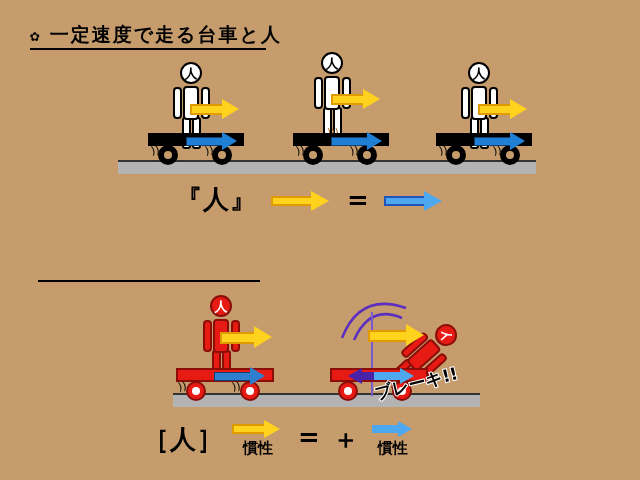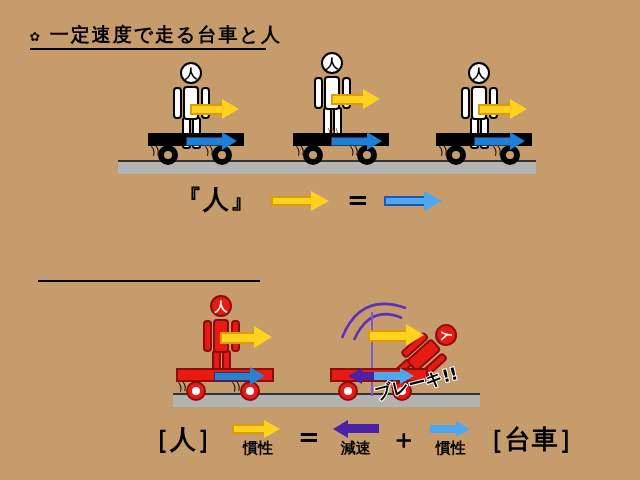--- a/index.html
+++ b/index.html
@@ -322,34 +322,26 @@
     <span class="arrow-with-label" style="margin:0 8px;">
       <span style="position:relative; display:inline-block; width:52px; height:17px;">
         <span style="position:absolute; left:0; top:4px; width:34px; height:10px; background:#ffd21e; border:2px solid #e09b00; box-sizing:border-box;"></span>
         <span style="position:absolute; left:32px; top:0; width:0; height:0; border-top:9px solid transparent; border-bottom:9px solid transparent; border-left:16px solid #ffd21e;"></span>
       </span>
       <span class="eq-sub">慣性</span>
     </span>
 
     <span class="eq-token eq-big" style="margin:2px 6px 0 6px;">=</span>
 
-    <span class="arrow-with-label" style="margin:0 6px;">
-      <span style="position:relative; display:inline-block; width:46px; height:17px;">
-        <span style="position:absolute; left:14px; top:4px; width:32px; height:9px; background:#4a22a8;"></span>
-        <span style="position:absolute; left:0; top:0; width:0; height:0; border-top:9px solid transparent; border-bottom:9px solid transparent; border-right:15px solid #4a22a8;"></span>
-      </span>
-      <span class="eq-sub">減速</span>
-    </span>
 
     <span class="eq-token eq-big" style="margin:2px 6px 0 6px;">＋</span>
 
     <span class="arrow-with-label" style="margin:0 6px;">
       <span style="position:relative; display:inline-block; width:42px; height:17px;">
         <span style="position:absolute; left:0; top:5px; width:28px; height:8px; background:#4ea8f0;"></span>
         <span style="position:absolute; left:26px; top:1px; width:0; height:0; border-top:8px solid transparent; border-bottom:8px solid transparent; border-left:14px solid #4ea8f0;"></span>
       </span>
       <span class="eq-sub">慣性</span>
     </span>
 
-    <span class="eq-token eq-big" style="margin-top:2px;">［台車］</span>
   </div>
 
 </div>
 
 </body></html>

